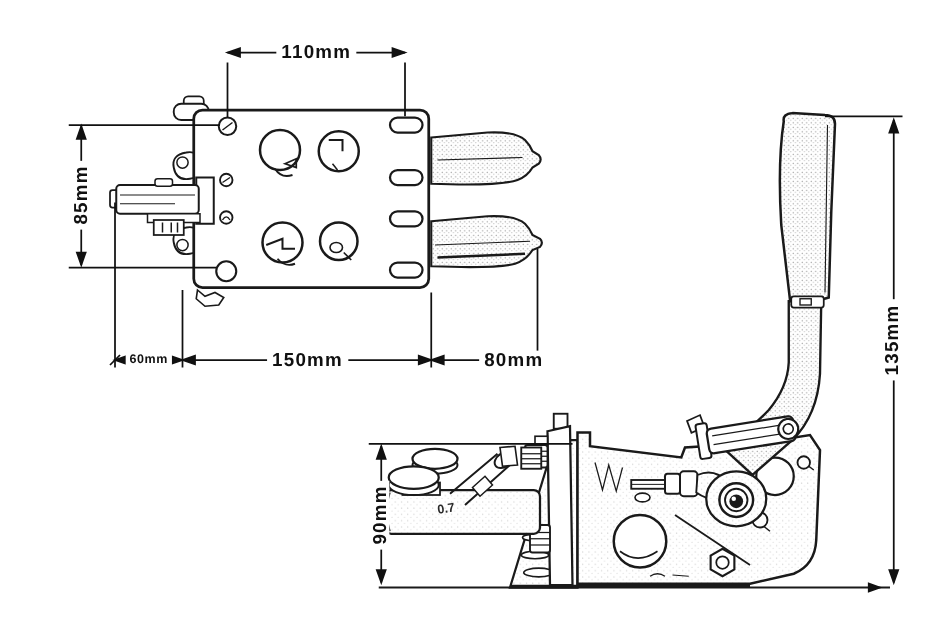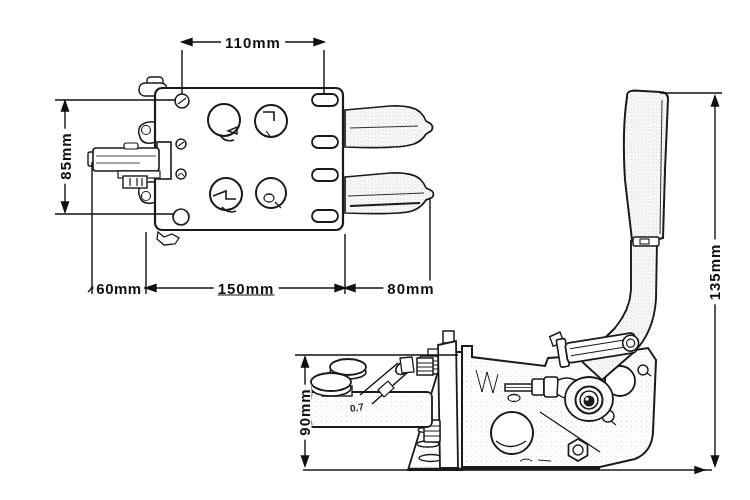--- a/index.html
+++ b/index.html
@@ -6,21 +6,21 @@
   .canvas{
     position:relative;width:750px;height:500px;background:#fff;overflow:hidden;
     font-family:"Liberation Sans",sans-serif;
   }
   .canvas svg{position:absolute;left:0;top:0;}
   .dim-label{
     position:absolute;background:#fff;color:#111;font-weight:bold;
     font-size:15px;letter-spacing:1px;padding:0 4px;white-space:nowrap;
     transform:translate(-50%,-50%);line-height:1;
   }
-  .dim-label.small{font-size:15px;letter-spacing:0.5px;padding:0 3px;}
+  .dim-label.small{font-size:10px;letter-spacing:0.5px;padding:0 3px;}
   .dim-label.vert{transform:translate(-50%,-50%) rotate(-90deg);}
   .marking{
     position:absolute;color:#2a2a2a;font-weight:bold;font-size:10px;
     transform:translate(-50%,-50%) rotate(-8deg);background:transparent;line-height:1;
   }
 </style>
 </head>
 <body>
 
 <div class="canvas">
@@ -252,19 +252,19 @@
     <line x1="715" y1="96" x2="715" y2="466"></line>
     <polygon points="715,96 711.5,106 718.5,106"></polygon>
     <polygon points="715,466 711.5,456 718.5,456"></polygon>
     <polygon points="704,470 695,466.8 695,473.2"></polygon>
   </g>
 </svg>
 
 <div class="dim-label" style="left:253px;top:42px;">110mm</div>
 <div class="dim-label vert" style="left:65px;top:156px;">85mm</div>
 <div class="dim-label small" style="left:119px;top:288px;">60mm</div>
-<div class="dim-label" style="left:246px;top:288px;text-decoration:underline;">150mm</div>
+<div class="dim-label" style="left:246px;top:288px;">150mm</div>
 <div class="dim-label" style="left:411px;top:288px;">80mm</div>
 <div class="dim-label vert" style="left:304px;top:412px;">90mm</div>
 <div class="dim-label vert" style="left:714px;top:272px;">135mm</div>
 <div class="marking" style="left:357px;top:408px;">0.7</div>
 
 </div>
 
 </body></html>

